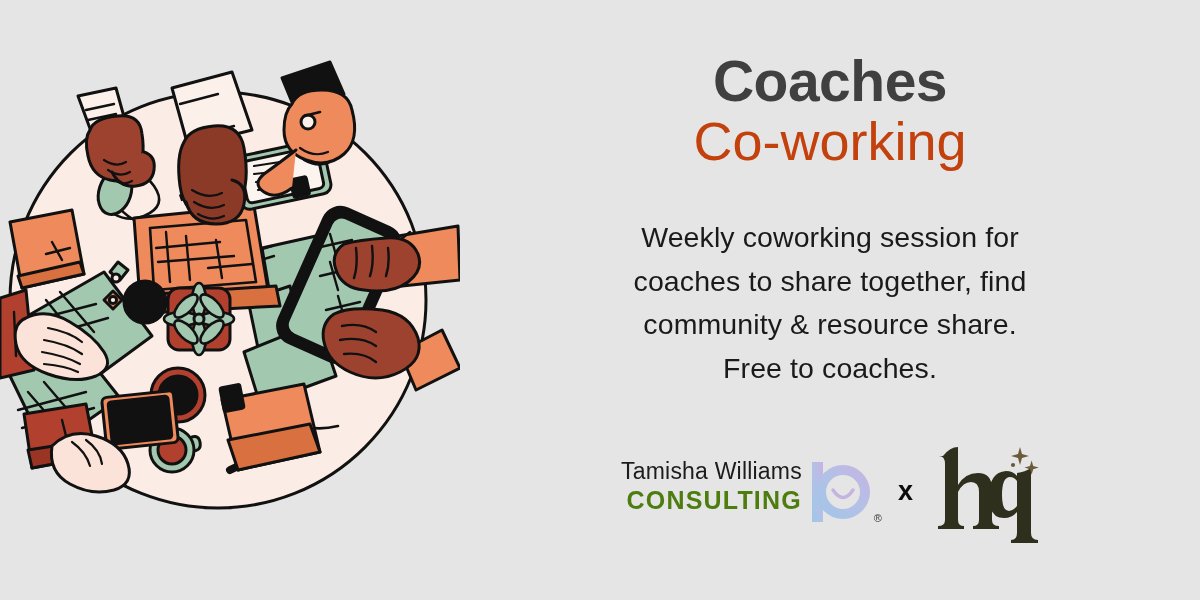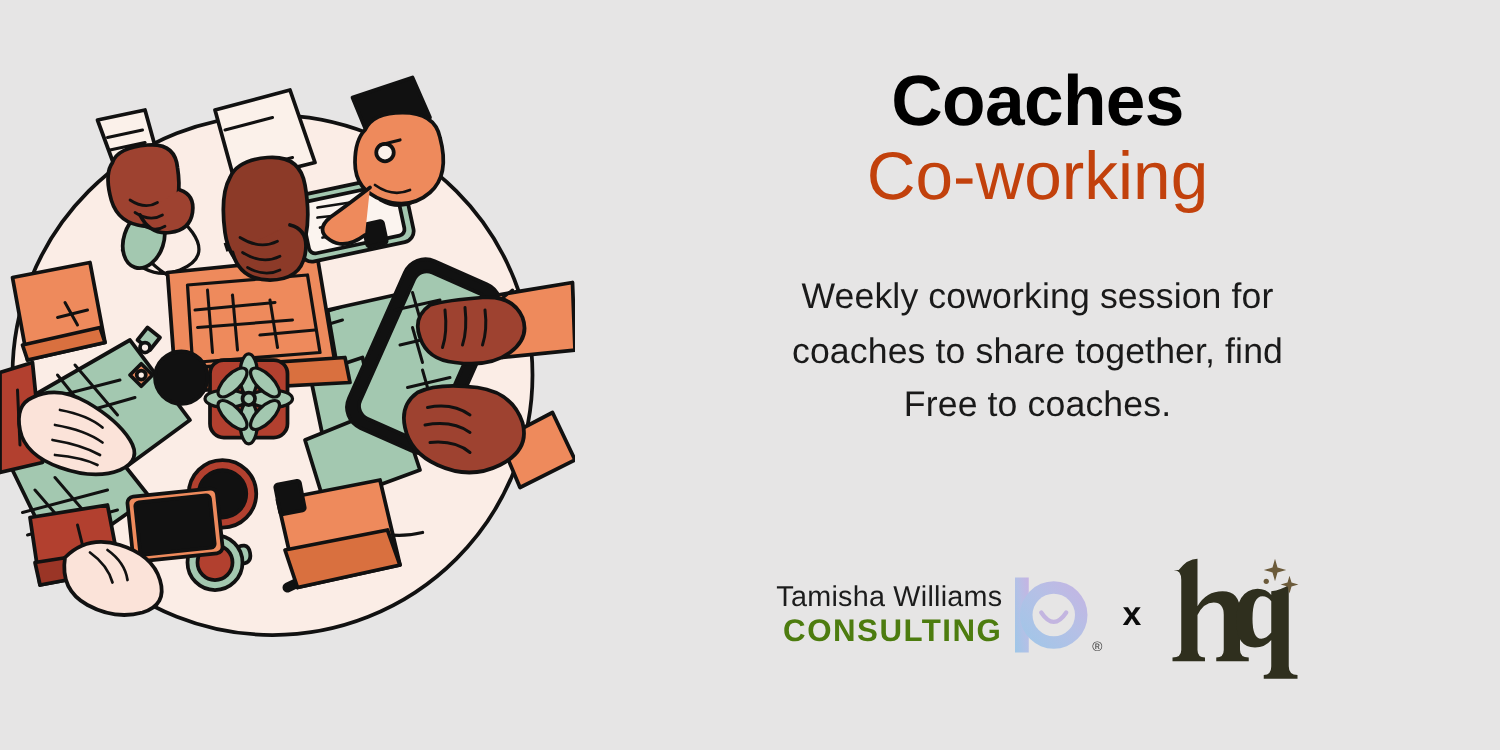--- a/index.html
+++ b/index.html
@@ -38,21 +38,21 @@
     position:absolute;
     left:0; top:52px;
     width:740px;
     text-align:center;
   }
   #title-line-1 {
     display:block;
     font-size:57px;
     font-weight:700;
     letter-spacing:-0.5px;
-    color:#000000;
+    color:#404040;
     line-height:1.04;
   }
   #title-line-2 {
     display:block;
     font-size:54px;
     font-weight:300;
     letter-spacing:0px;
     color:#c2410c;
     line-height:1.12;
   }
@@ -77,21 +77,21 @@
     left:0; top:432px;
     width:740px;
     height:120px;
     display:flex;
     align-items:center;
     justify-content:center;
     gap:0;
   }
   #tw-logo {
     display:flex;
-    align-items:center;
+    align-items:flex-start;
     gap:4px;
   }
   #tw-wordmark { text-align:right; }
   #tw-name {
     display:block;
     font-size:23px;
     font-weight:300;
     color:#1C1C1C;
     letter-spacing:0.2px;
     line-height:1.16;
@@ -377,20 +377,21 @@
   <div id="content-pane">
 
     <div id="title-block">
       <span id="title-line-1">Coaches</span>
       <span id="title-line-2">Co-working</span>
     </div>
 
     <div id="description-block">
       <p>Weekly coworking session for</p>
       <p>coaches to share together, find</p>
+      <p>community &amp; resource share.</p>
       <p>Free to coaches.</p>
     </div>
 
     <div id="logo-row">
 
       <div id="tw-logo">
         <div id="tw-wordmark">
           <span id="tw-name">Tamisha Williams</span>
           <span id="tw-sub">CONSULTING</span>
         </div>

